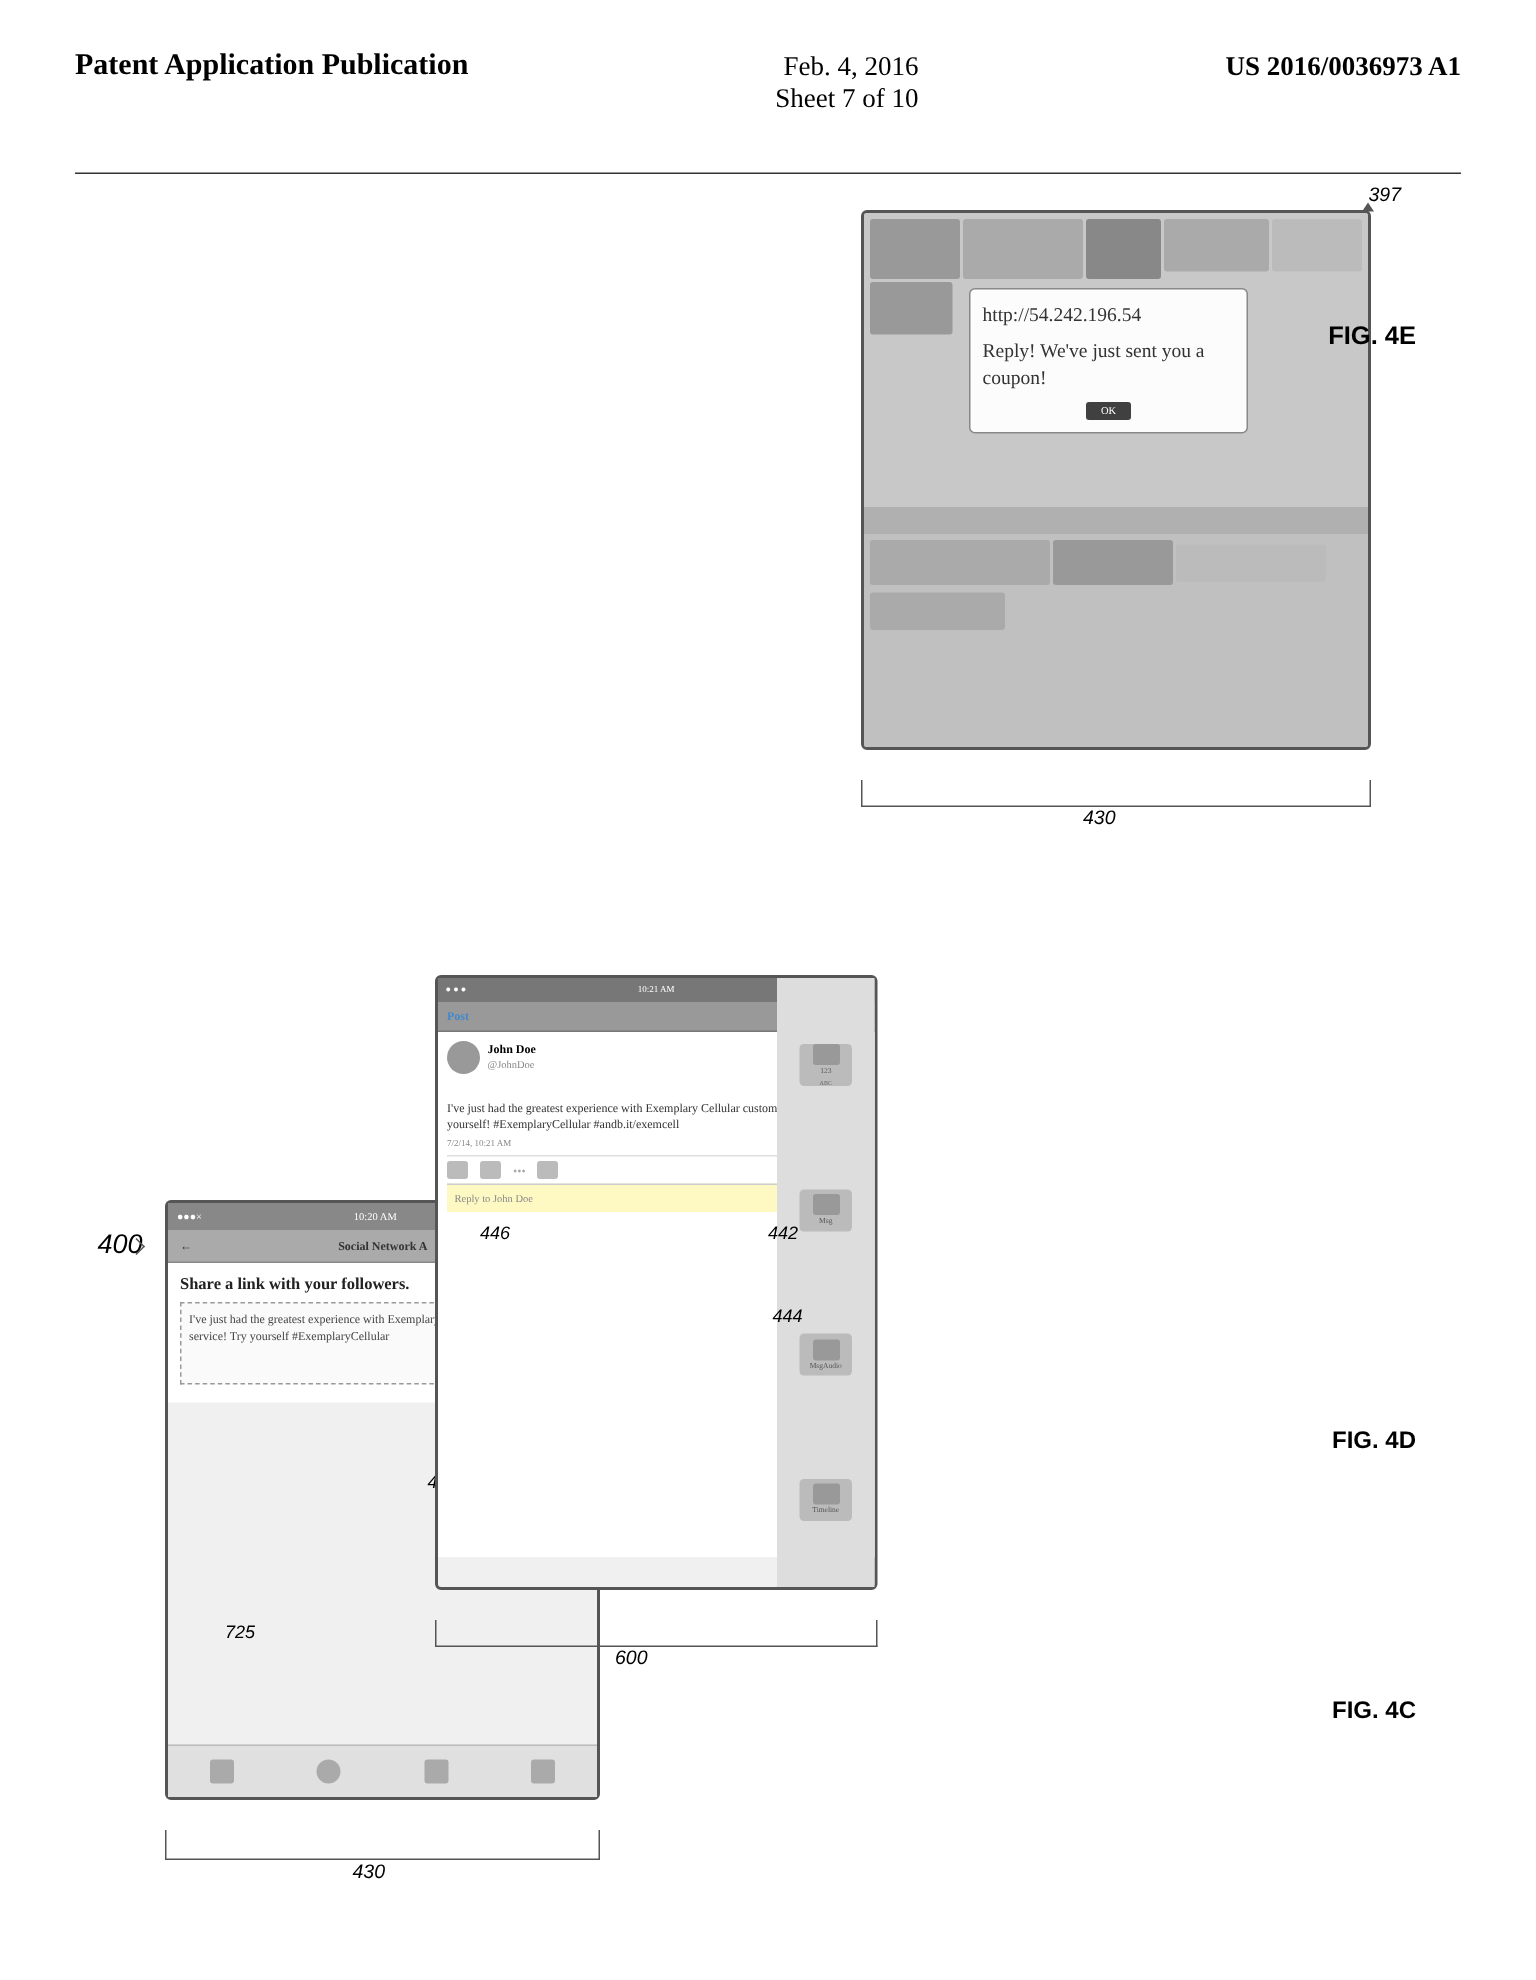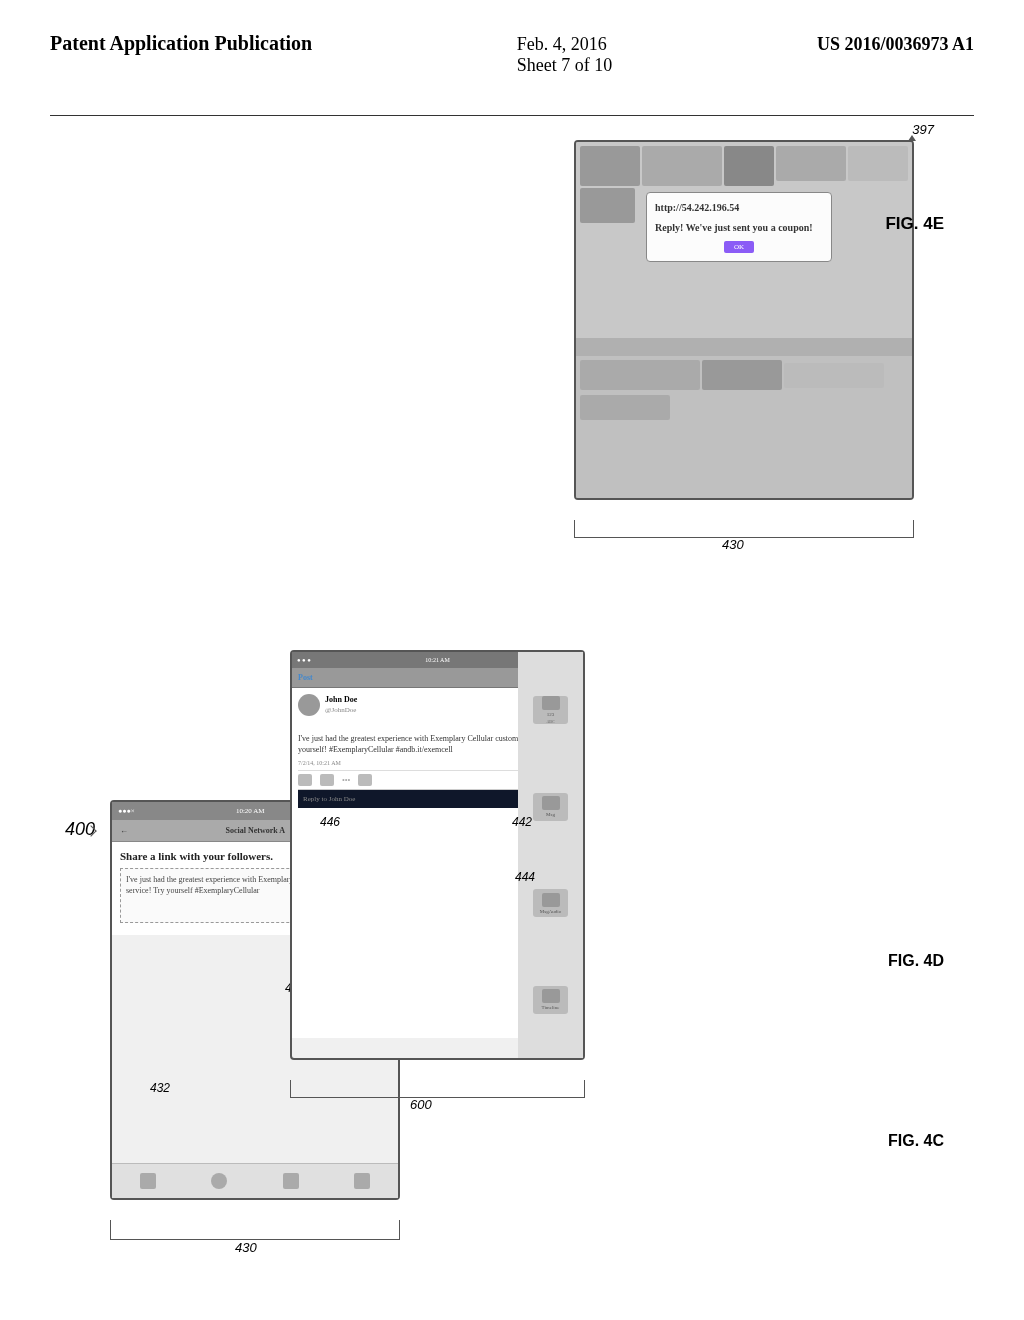--- a/index.html
+++ b/index.html
@@ -19,21 +19,21 @@
       align-items: flex-start;
       padding: 30px 50px 0 50px;
     }
     .header-left {
       font-size: 20px;
       font-weight: bold;
       line-height: 1.3;
     }
     .header-center {
       font-size: 18px;
-      text-align: left;
+      text-align: right;
       padding-top: 4px;
     }
     .header-right {
       font-size: 18px;
       font-weight: bold;
       padding-top: 4px;
     }
 
     
     .main-content {
@@ -222,21 +222,21 @@
 
     .tweet-actions {
       display: flex;
       gap: 8px;
       align-items: center;
       padding: 3px 0;
       border-top: 1px solid #ddd;
     }
 
     .reply-area {
-      background: #0f172a;
+      background: #fef9c3;
       padding: 5px;
       font-size: 7px;
       color: #888;
       border-top: 1px solid #ccc;
     }
 
     .right-panel {
       background: #ddd;
       position: absolute;
       right: 0;
@@ -281,29 +281,28 @@
       left: 70px;
       right: 80px;
       background: rgba(255,255,255,0.95);
       border: 1px solid #888;
       border-radius: 4px;
       padding: 8px;
       z-index: 10;
     }
 
     .dialog-text {
-      font-size: 10px;
+      font-size: 13px;
       color: #333;
       line-height: 1.4;
       margin-bottom: 6px;
-      font-weight: bold;
     }
 
     .dialog-ok-btn {
-      background: #8b5cf6;
+      background: #404040;
       color: #fff;
       font-size: 7px;
       padding: 2px 10px;
       border-radius: 2px;
       display: inline-block;
       margin: 0 auto;
       display: block;
       width: fit-content;
       margin-left: auto;
       margin-right: auto;
@@ -359,21 +358,21 @@
     </div>
 
     <div style="position:absolute; left:30px; bottom:-20px; width:290px; height:20px; border-left:1px solid #555; border-bottom:1px solid #555; border-right:1px solid #555;"></div>
 
     <div style="position:absolute; left:-15px; bottom:380px; font-size:18px; font-style:italic; font-family:Arial,sans-serif;">400</div>
     <div style="position:absolute; left:7px; bottom:385px; width:20px; height:20px; border-right:1px solid #555; border-bottom:1px solid #555; transform:rotate(-45deg); width:8px; height:8px; border:none; border-right:1px solid #555; border-bottom:1px solid #555;"></div>
 
     <div style="position:absolute; left:155px; bottom:-35px; font-size:13px; font-style:italic; font-family:Arial,sans-serif;">430</div>
 
     <div style="position:absolute; left:70px; bottom:125px; font-size:12px; font-style:italic; font-family:Arial,sans-serif;">
-      <span>432</span>
+      <span>725</span>
       
     </div>
 
     <div style="position:absolute; left:205px; bottom:225px; font-size:12px; font-style:italic; font-family:Arial,sans-serif;">434</div>
 
   </div>
 
   <div class="fig4d-container">
 
     <div class="fig4d-screen">

